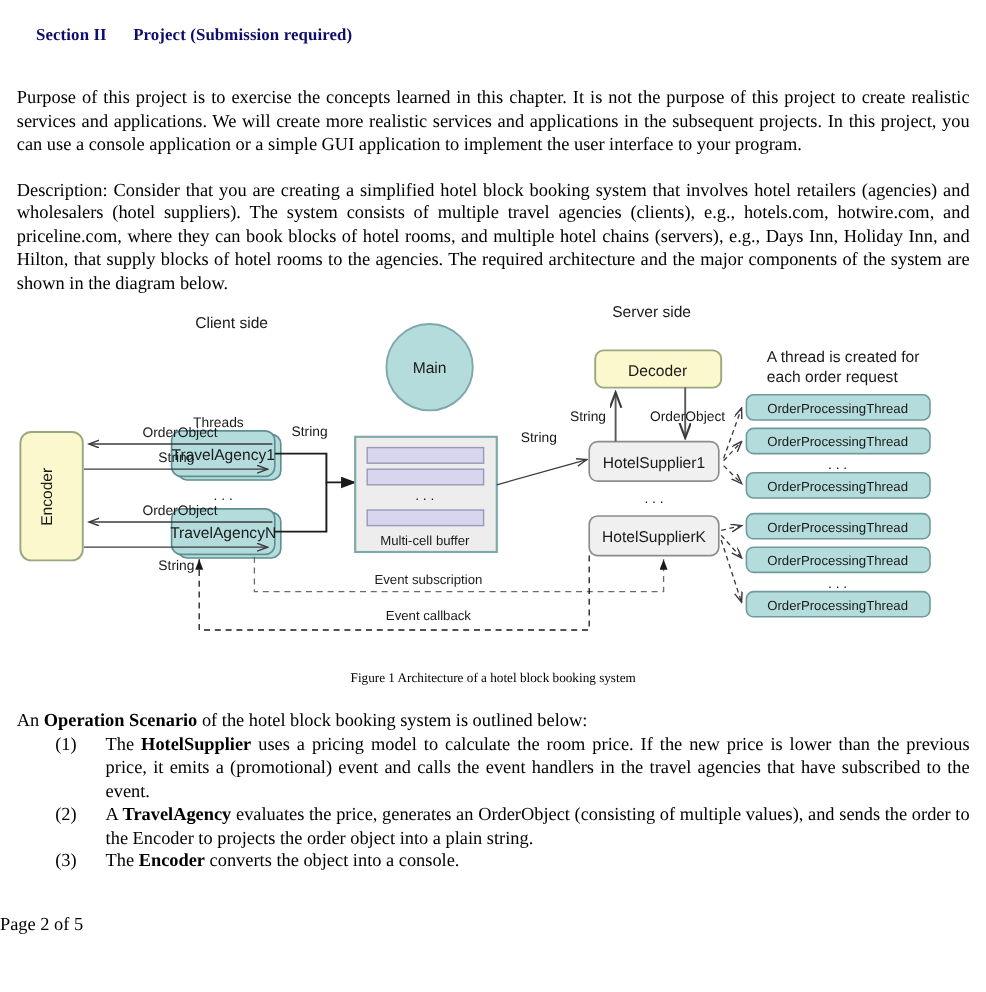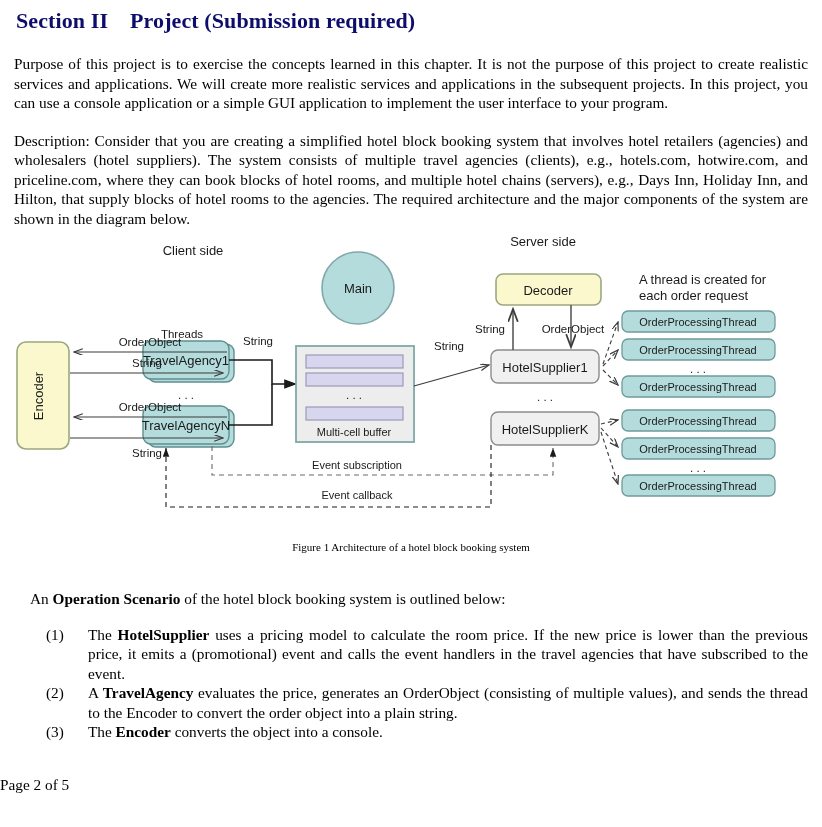--- a/index.html
+++ b/index.html
@@ -7,24 +7,24 @@
     width:822px;height:827px;
     background:#ffffff;
     font-family:"Liberation Serif", serif;
     color:#000;
     overflow:hidden;
   }
   .page{position:relative;width:822px;height:827px;}
 
   h1.section-title{
     font-family:"Liberation Serif", serif;
-    font-size:22px;
+    font-size:14px;
     font-weight:bold;
     color:#0d0d6b;
-    margin:2px;
+    margin:16px;
     padding:6px 0 0 14px;
     letter-spacing:.1px;
   }
   .section-title .gap{display:inline-block;width:22px;}
 
   p.para{
     margin:0;
     padding:0 14px 0 14px;
     font-size:15.3px;
     line-height:19.5px;
@@ -48,21 +48,21 @@
   .caption{
     text-align:center;
     font-size:11px;
     margin:0;
     padding-top:2px;
   }
 
   .sp-caption{height:20px;}
 
   p.lead{
-    margin:16px;padding:0 14px 0 14px;
+    margin:0;padding:0 14px 0 14px;
     font-size:15.3px;line-height:19.5px;
   }
 
   ol.scenario{
     margin:0;padding:0;list-style:none;
   }
   ol.scenario li{
     position:relative;
     font-size:15.3px;
     line-height:19.5px;
@@ -212,21 +212,21 @@
 
   <div class="sp-caption"></div>
 
   <p class="lead"><span>An </span><b>Operation Scenario</b><span> of the hotel block booking system is outlined below:</span></p>
 
   <ol class="scenario">
     <li>
       <span class="num">(1)</span><span>The </span><b>HotelSupplier</b><span> uses a pricing model to calculate the room price. If the new price is lower than the previous price, it emits a (promotional) event and calls the event handlers in the travel agencies that have subscribed to the event.</span>
     </li>
     <li>
-      <span class="num">(2)</span><span>A </span><b>TravelAgency</b><span> evaluates the price, generates an OrderObject (consisting of multiple values), and sends the thread to the Encoder to convert the order object into a plain string.</span>
+      <span class="num">(2)</span><span>A </span><b>TravelAgency</b><span> evaluates the price, generates an OrderObject (consisting of multiple values), and sends the order to the Encoder to projects the order object into a plain string.</span>
     </li>
     <li>
       <span class="num">(3)</span><span>The </span><b>Encoder</b><span> converts the object into a console.</span>
     </li>
   </ol>
 
   <p class="pagefoot">Page 2 of 5</p>
 
 </div>
 

